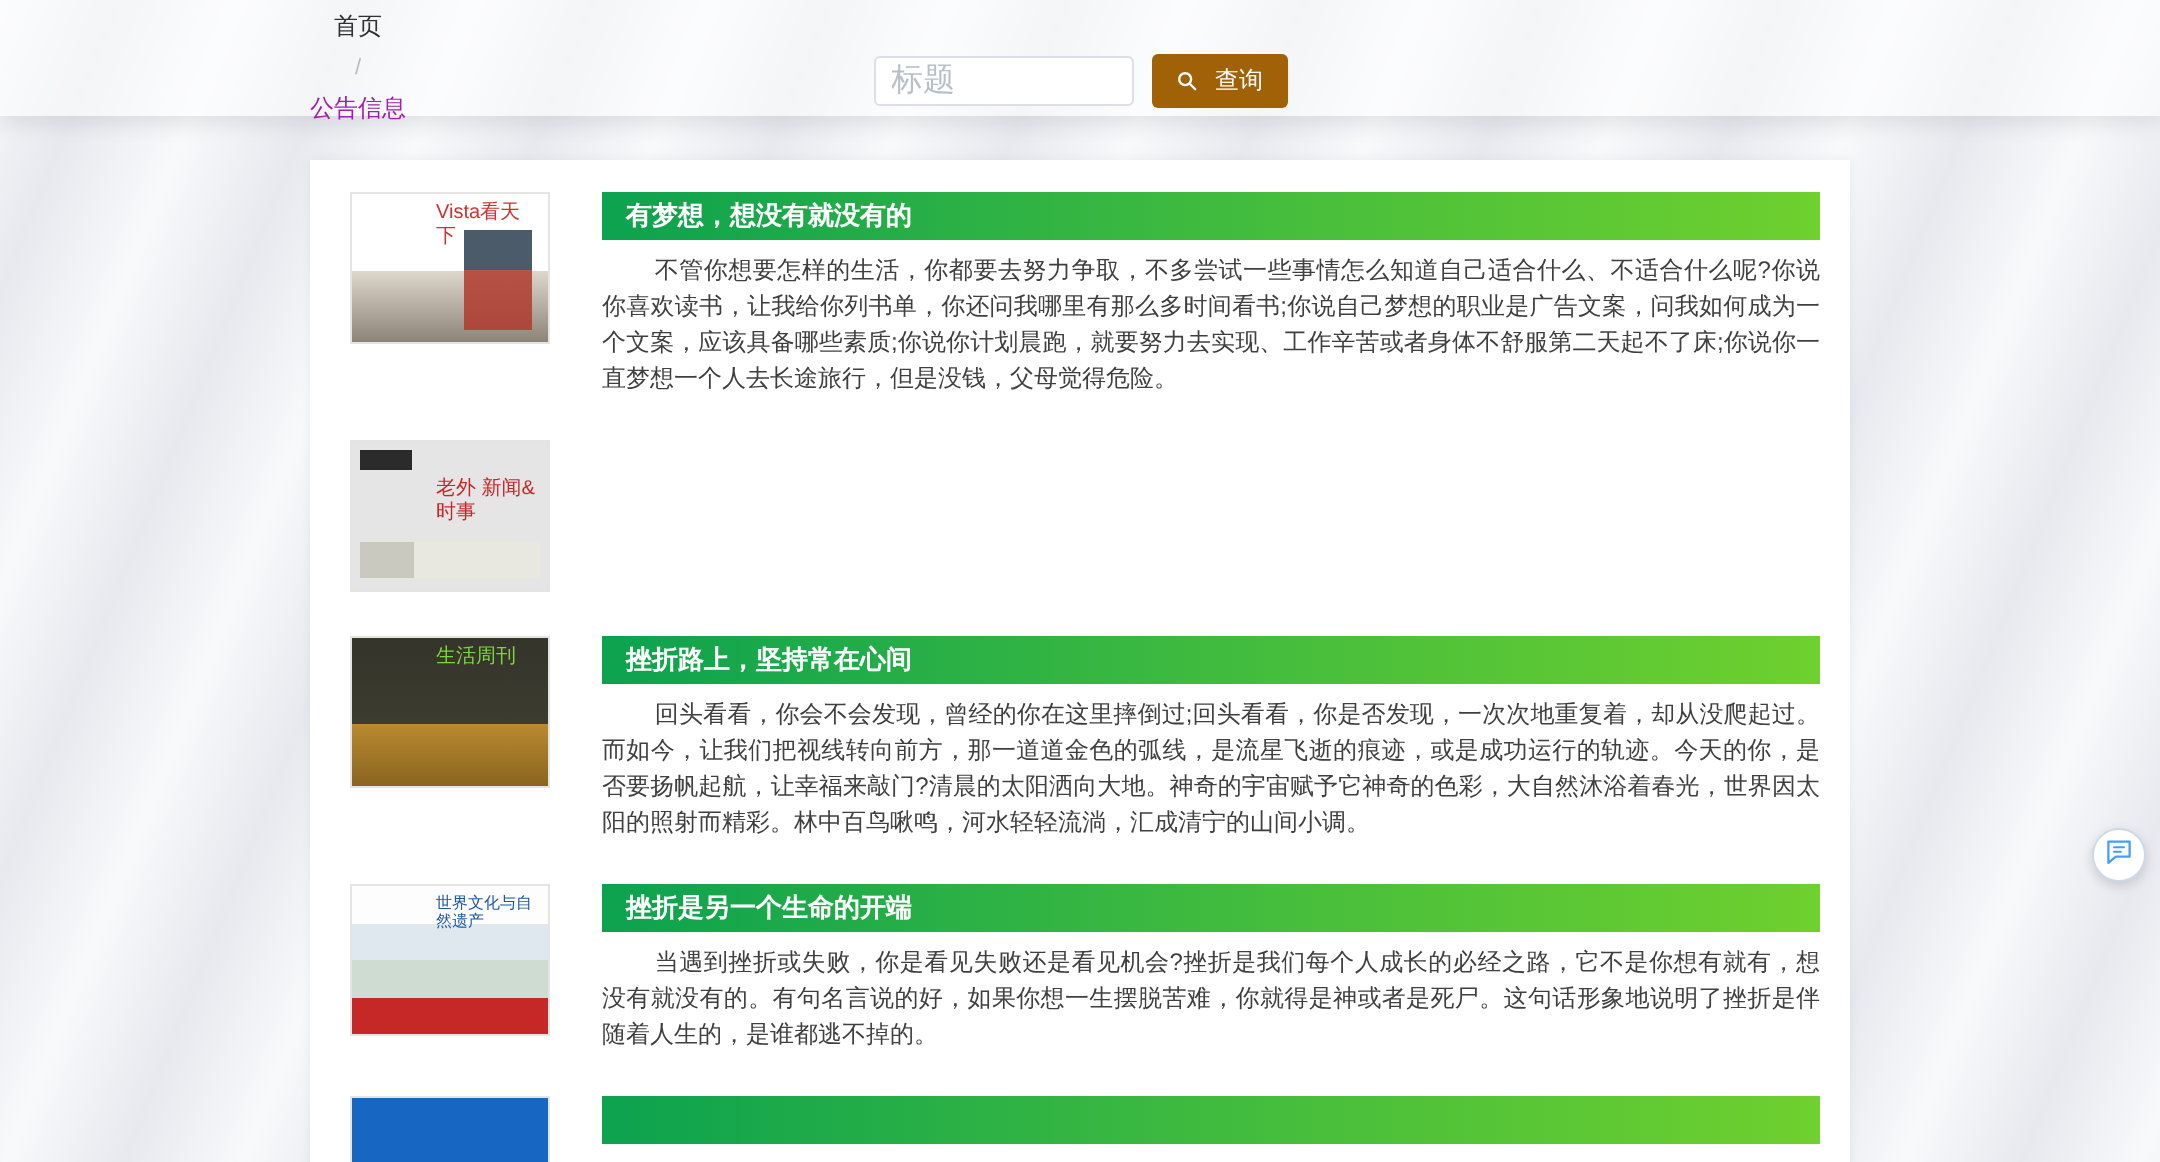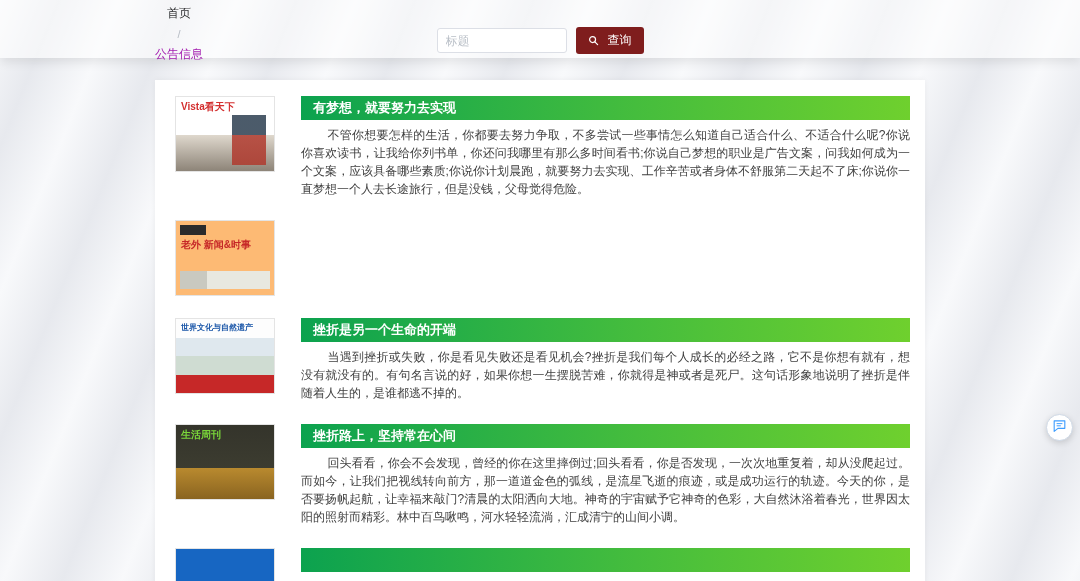--- a/index.html
+++ b/index.html
@@ -25,53 +25,53 @@
   .breadcrumb .bc-home { cursor:pointer; color:#303133; }
   .breadcrumb .bc-sep { color:#b7bcc4; font-size:11px; }
   .breadcrumb .bc-cur { color:#a21caf; }
 
   .search-row {
     position:absolute; left:0; right:0; top:27px;
     display:flex; justify-content:center; align-items:center; gap:9px;
   }
   .search-input {
     width:130px; height:25px; border:1px solid #dcdfe6; border-radius:3px;
-    padding:0 8px; font-size:12px; color:#333; outline:none; background:#fff;
+    padding:0 8px; font-size:16px; color:#333; outline:none; background:#fff;
     font-family:"Liberation Sans","DejaVu Sans",sans-serif;
   }
   .search-input::placeholder { color:#b9bfc7; }
   .search-btn {
     height:27px; padding:0 12px; border:none; border-radius:3px;
-    background:#7f1d1d; color:#fff; font-size:12px; cursor:pointer;
+    background:#a16207; color:#fff; font-size:12px; cursor:pointer;
     display:flex; align-items:center; gap:9px;
     font-family:"Liberation Sans","DejaVu Sans",sans-serif;
   }
   .search-btn svg { display:block; }
 
   
   .card {
     position:absolute; left:155px; top:80px; width:770px; height:620px;
     background:#ffffff; box-shadow:0 0 6px rgba(0,0,0,0.05);
     padding:16px 15px 16px 20px;
   }
   .item { display:flex; gap:26px; margin-bottom:22px; }
   .thumb {
     width:100px; height:76px; flex-shrink:0;
     border:1px solid #e4e4e4; position:relative; overflow:hidden;
     display:flex; align-items:flex-start; justify-content:flex-start;
     cursor:pointer; background:#fff;
   }
-  .thumb-label { font-weight:bold; padding:4px 5px; line-height:1.15; }
+  .thumb-label { font-weight:normal; padding:4px 5px; line-height:1.15;margin-left:37px; }
 
   .thumb-0 { background:linear-gradient(180deg,#ffffff 0%,#ffffff 52%,#ded7cc 52%,#8d8478 100%); }
   .thumb-0 .thumb-label { color:#d32f2f; font-size:10px; }
   .thumb-0::after { content:""; position:absolute; right:8px; top:18px; width:34px; height:50px;
     background:linear-gradient(180deg,#2c3e50 0 40%,#b03a2e 40% 100%); opacity:.85; }
 
-  .thumb-1 { background:#fdba74; }
+  .thumb-1 { background:#e5e5e5; }
   .thumb-1 .thumb-label { color:#c62828; font-size:10px; margin-top:14px; }
   .thumb-1::before { content:""; position:absolute; left:4px; top:4px; width:26px; height:10px; background:#2b2b2b; }
   .thumb-1::after { content:""; position:absolute; left:4px; bottom:6px; right:4px; height:18px;
     background:linear-gradient(90deg,#c9c9c0 0 30%,#e8e8e0 30% 100%); }
 
   .thumb-2 { background:linear-gradient(180deg,#34342b 0%,#3c3c30 58%,#b98a2f 58%,#8a6420 100%); }
   .thumb-2 .thumb-label { color:#7ad63a; font-size:10px; }
 
   .thumb-3 { background:linear-gradient(180deg,#fdfdfd 0 26%,#dfe8ee 26% 50%,#cfdcd2 50% 76%,#c62828 76% 100%); }
   .thumb-3 .thumb-label { color:#1a56a8; font-size:8px; }
@@ -122,48 +122,48 @@
   </div>
 </div>
 
 <div class="card">
 
   <div class="item">
     <div class="thumb thumb-0">
       <span class="thumb-label">Vista看天下</span>
     </div>
     <div class="item-body">
-      <div class="title-bar">有梦想，就要努力去实现</div>
+      <div class="title-bar">有梦想，想没有就没有的</div>
       <p class="excerpt">不管你想要怎样的生活，你都要去努力争取，不多尝试一些事情怎么知道自己适合什么、不适合什么呢?你说你喜欢读书，让我给你列书单，你还问我哪里有那么多时间看书;你说自己梦想的职业是广告文案，问我如何成为一个文案，应该具备哪些素质;你说你计划晨跑，就要努力去实现、工作辛苦或者身体不舒服第二天起不了床;你说你一直梦想一个人去长途旅行，但是没钱，父母觉得危险。</p>
     </div>
   </div>
 
   <div class="item">
     <div class="thumb thumb-1">
       <span class="thumb-label">老外 新闻&amp;时事</span>
     </div>
   </div>
 
   <div class="item">
+    <div class="thumb thumb-2">
+      <span class="thumb-label">生活周刊</span>
+    </div>
+    <div class="item-body">
+      <div class="title-bar">挫折路上，坚持常在心间</div>
+      <p class="excerpt">回头看看，你会不会发现，曾经的你在这里摔倒过;回头看看，你是否发现，一次次地重复着，却从没爬起过。而如今，让我们把视线转向前方，那一道道金色的弧线，是流星飞逝的痕迹，或是成功运行的轨迹。今天的你，是否要扬帆起航，让幸福来敲门?清晨的太阳洒向大地。神奇的宇宙赋予它神奇的色彩，大自然沐浴着春光，世界因太阳的照射而精彩。林中百鸟啾鸣，河水轻轻流淌，汇成清宁的山间小调。</p>
+    </div>
+  </div>
+
+  <div class="item">
     <div class="thumb thumb-3">
       <span class="thumb-label">世界文化与自然遗产</span>
     </div>
     <div class="item-body">
       <div class="title-bar">挫折是另一个生命的开端</div>
       <p class="excerpt">当遇到挫折或失败，你是看见失败还是看见机会?挫折是我们每个人成长的必经之路，它不是你想有就有，想没有就没有的。有句名言说的好，如果你想一生摆脱苦难，你就得是神或者是死尸。这句话形象地说明了挫折是伴随着人生的，是谁都逃不掉的。</p>
-    </div>
-  </div>
-
-  <div class="item">
-    <div class="thumb thumb-2">
-      <span class="thumb-label">生活周刊</span>
-    </div>
-    <div class="item-body">
-      <div class="title-bar">挫折路上，坚持常在心间</div>
-      <p class="excerpt">回头看看，你会不会发现，曾经的你在这里摔倒过;回头看看，你是否发现，一次次地重复着，却从没爬起过。而如今，让我们把视线转向前方，那一道道金色的弧线，是流星飞逝的痕迹，或是成功运行的轨迹。今天的你，是否要扬帆起航，让幸福来敲门?清晨的太阳洒向大地。神奇的宇宙赋予它神奇的色彩，大自然沐浴着春光，世界因太阳的照射而精彩。林中百鸟啾鸣，河水轻轻流淌，汇成清宁的山间小调。</p>
     </div>
   </div>
 
   <div class="item">
     <div class="thumb thumb-4">
       <span class="thumb-label"></span>
     </div>
     <div class="item-body">
       <div class="title-bar"></div>
       <p class="excerpt"></p>

